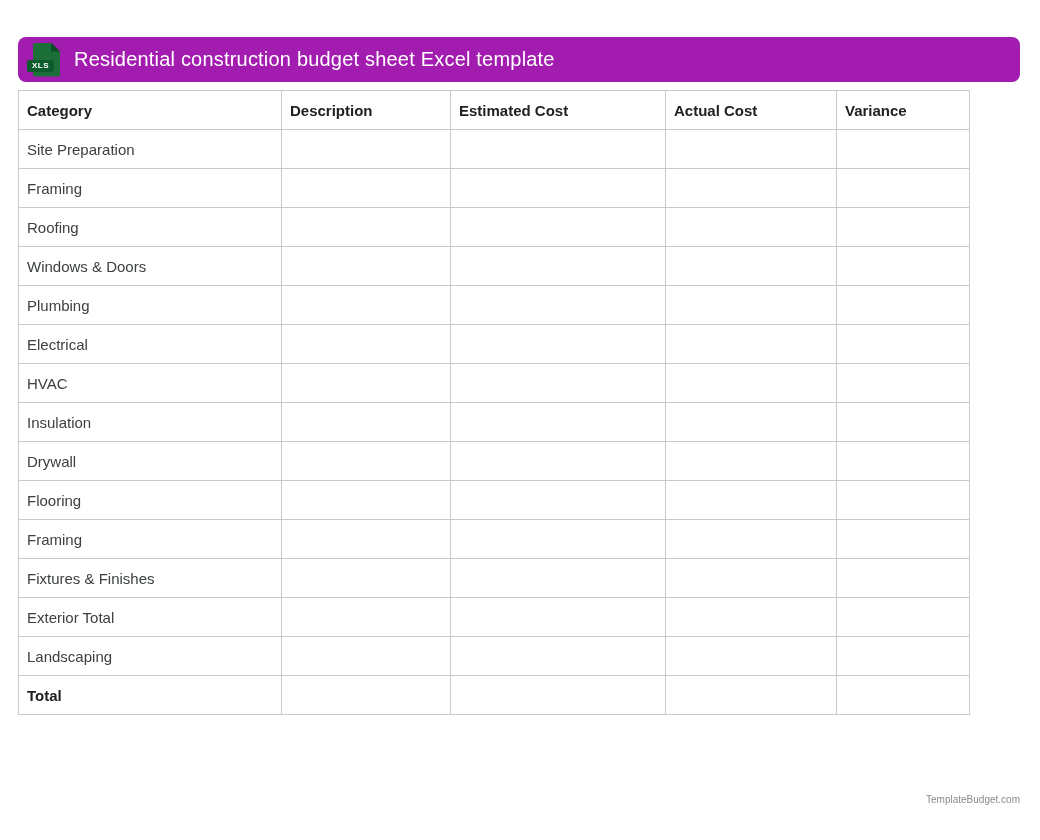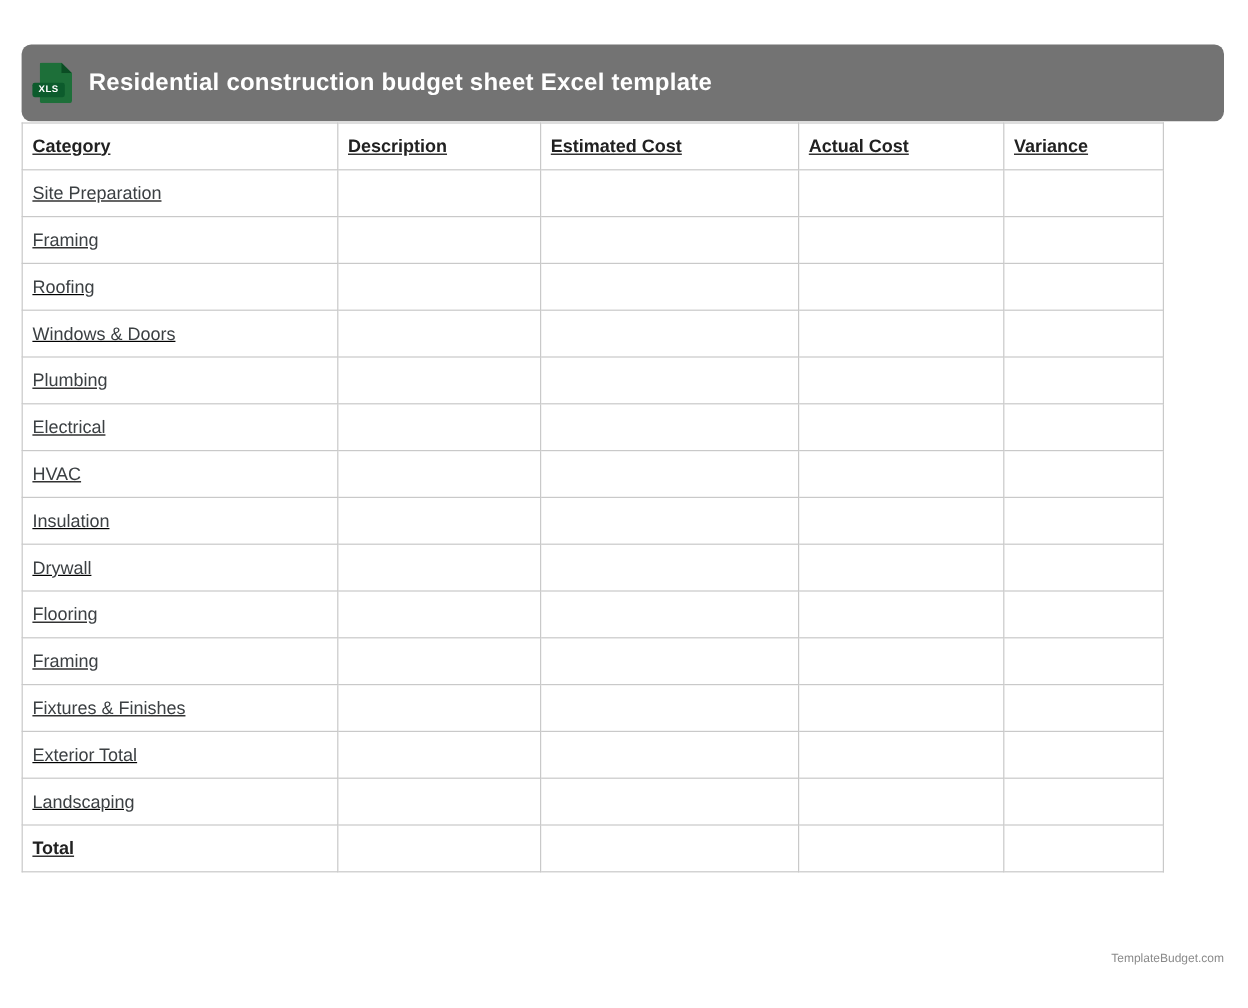--- a/index.html
+++ b/index.html
@@ -11,22 +11,22 @@
     font-family: "Liberation Sans", sans-serif;
     overflow: hidden;
   }
 
   
   .banner {
     position: absolute;
     left: 18px;
     top: 37px;
     width: 1002px;
-    height: 64px;
-    background: #737373;
+    height: 45px;
+    background: #a21caf;
     border-radius: 8px;
     display: flex;
     align-items: center;
     padding-left: 15px;
     box-sizing: border-box;
   }
   .file-icon {
     position: relative;
     width: 27px;
     height: 34px;
@@ -58,30 +58,29 @@
     font-weight: bold;
     letter-spacing: 0.5px;
     padding: 2px 5px;
     border-radius: 2px;
     line-height: 1;
   }
   .banner-title {
     margin: 0 0 0 14px;
     color: #ffffff;
     font-size: 20px;
-    font-weight: 700;
+    font-weight: 400;
     letter-spacing: 0.2px;
   }
 
   
   .table-wrap {
     position: absolute;
     left: 18px;
-    top: 102px;
-    text-decoration: underline;
+    top: 90px;
   }
   table {
     border-collapse: collapse;
     table-layout: fixed;
     width: 951px;
   }
   col.c0 { width: 263px; }
   col.c1 { width: 169px; }
   col.c2 { width: 215px; }
   col.c3 { width: 171px; }

